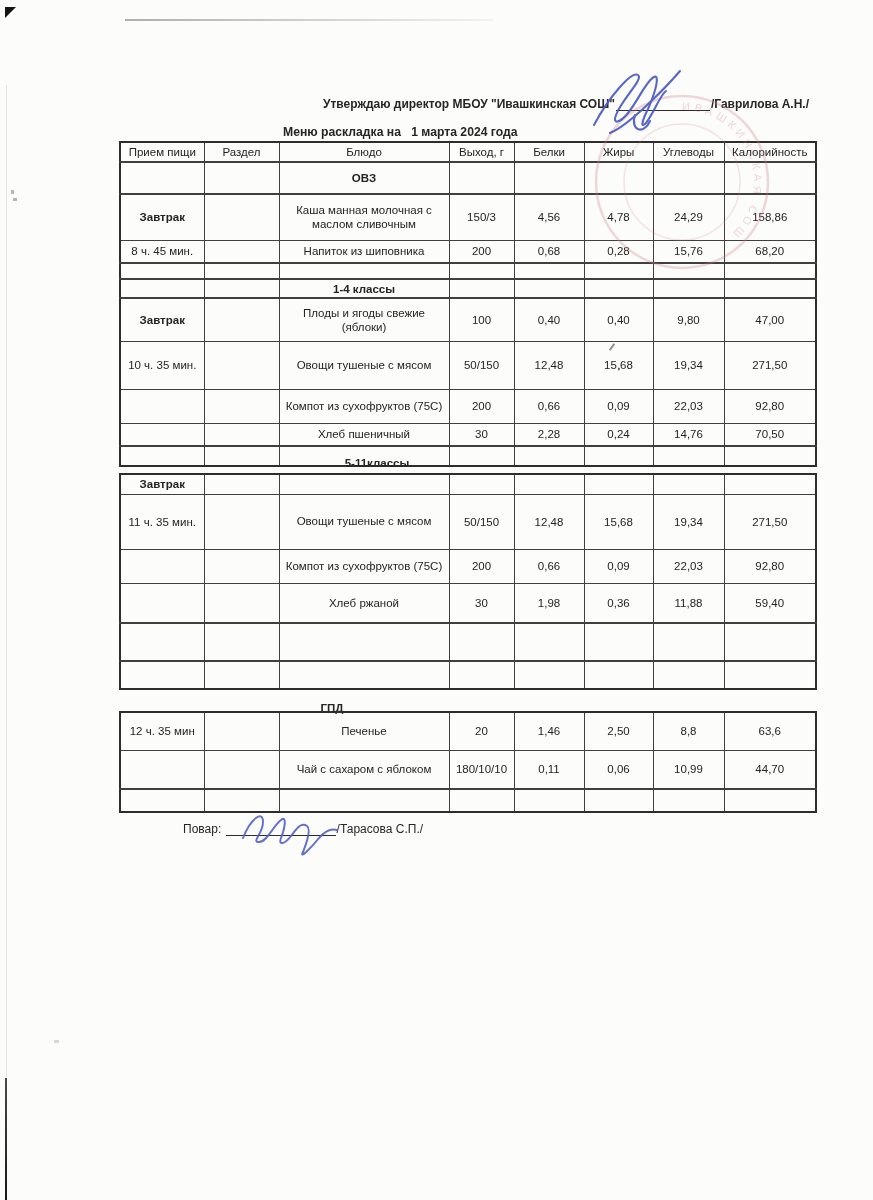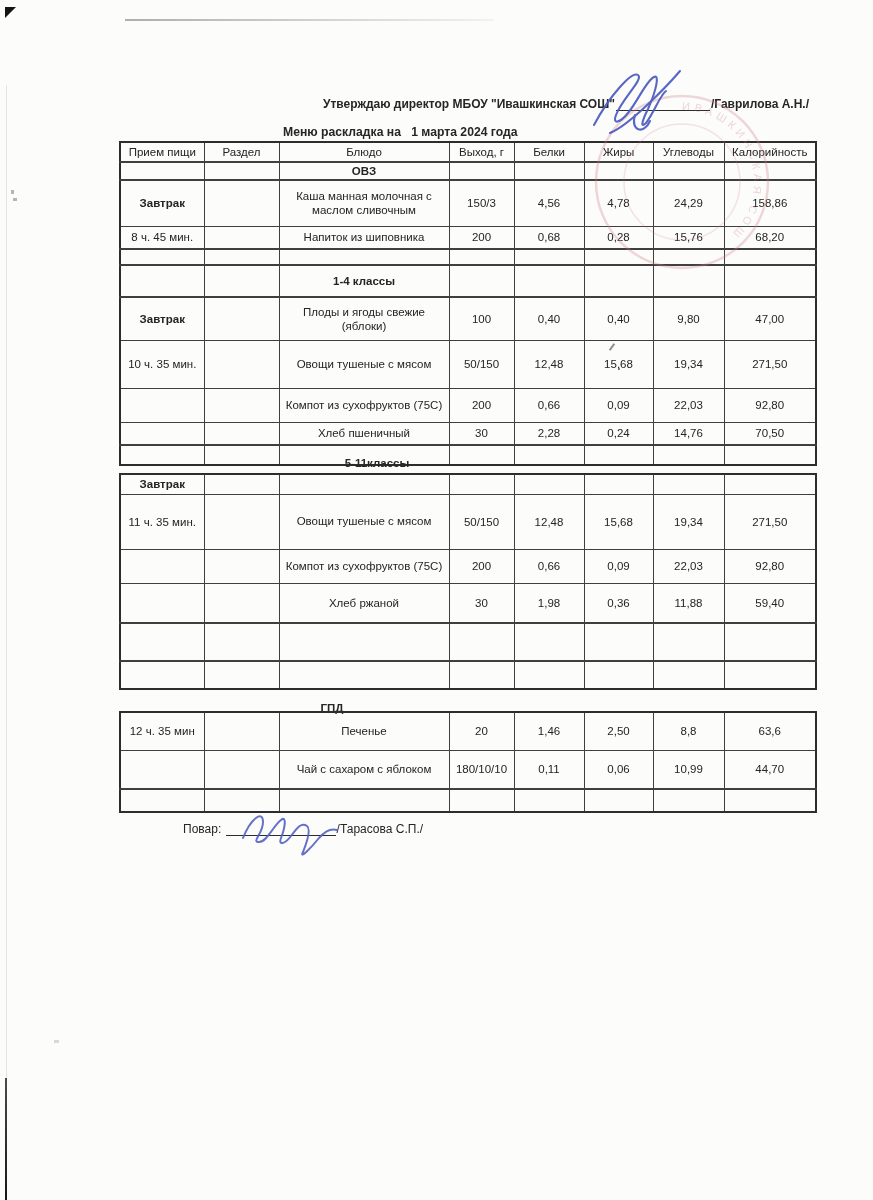--- a/index.html
+++ b/index.html
@@ -106,21 +106,21 @@
           <th>Раздел</th>
           <th>Блюдо</th>
           <th>Выход, г</th>
           <th>Белки</th>
           <th>Жиры</th>
           <th>Углеводы</th>
           <th>Калорийность</th>
         </tr>
       </thead>
     <tbody>
-        <tr class="section-row" style="height: 18px;">
+        <tr class="section-row" style="height: 32px;">
           <td></td>
           <td></td>
           <td class="section-cell">ОВЗ</td>
           <td></td>
           <td></td>
           <td></td>
           <td></td>
           <td></td>
         </tr>
         <tr style="height: 46px;">
@@ -146,21 +146,21 @@
         <tr class="empty-row" style="height: 16px;">
           <td></td>
           <td></td>
           <td class="dish-cell"></td>
           <td></td>
           <td></td>
           <td></td>
           <td></td>
           <td></td>
         </tr>
-        <tr class="section-row" style="height: 32px; padding-left: 16px;">
+        <tr class="section-row" style="height: 19px; padding-left: 16px;">
           <td></td>
           <td></td>
           <td class="section-cell">1-4 классы</td>
           <td></td>
           <td></td>
           <td></td>
           <td></td>
           <td></td>
         </tr>
         <tr style="height: 43px;">

